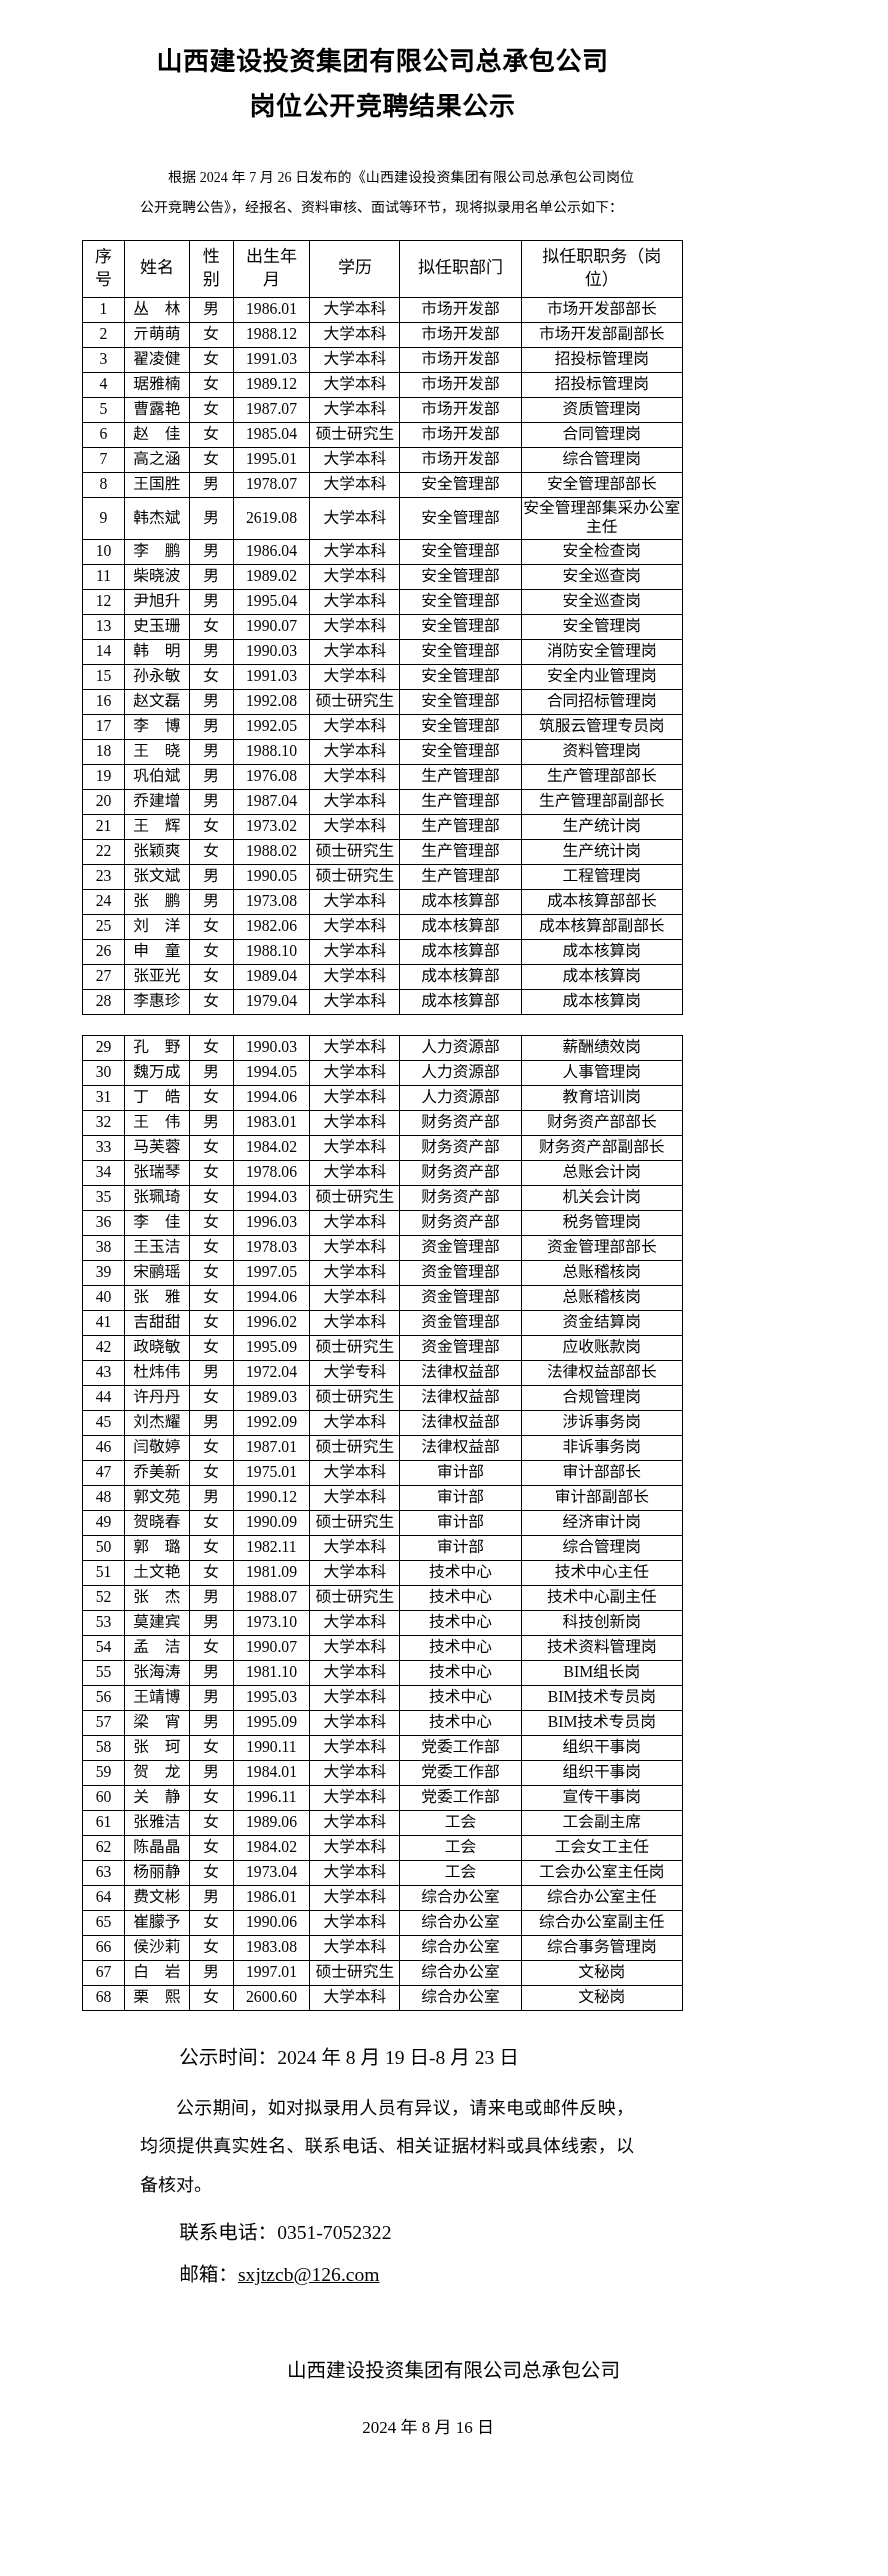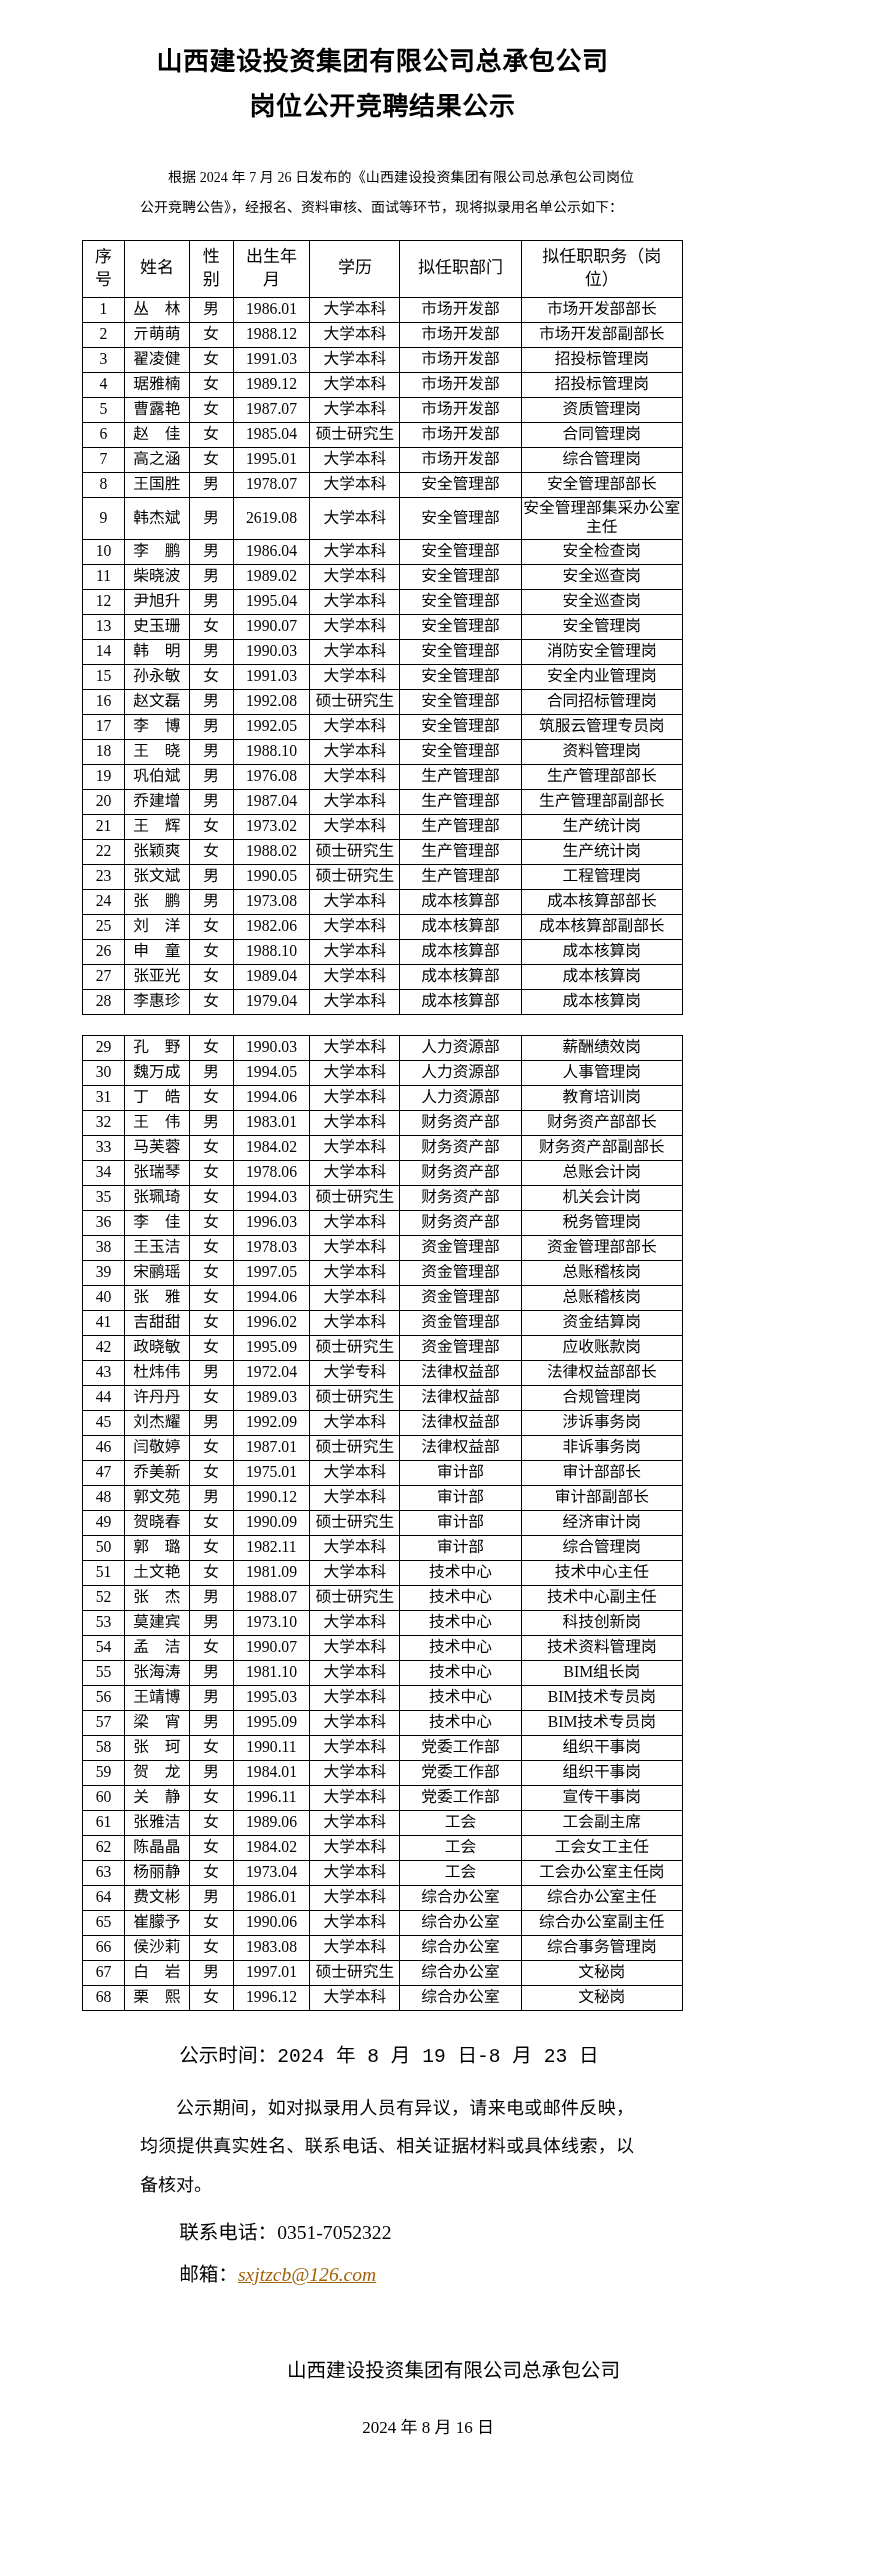--- a/index.html
+++ b/index.html
@@ -55,21 +55,21 @@
     padding:1.7px 1.1px;
     line-height:1.2;
   }
   .page-break-gap { height:20px; }
   .pub-time, .contact-line {
     margin:0 49px 0 58px;
     font-size:19.6px;
     line-height:2.14;
     text-indent:2em;
   }
-  .pub-time { margin-top:26px;font-family:Liberation Mono, monospace; }
+  .pub-time { margin-top:26px; }
   .notice {
     margin:10px 49px 0 58px;
     font-size:18px;
     line-height:2.14;
     text-indent:2em;
     text-align:justify;
   }
   .contact-block { margin-top:7.8px; }
   a.email-link { text-decoration:underline; }
   .signature { margin-top:54px; }
@@ -728,35 +728,35 @@
           <td>男</td>
           <td>1997.01</td>
           <td>硕士研究生</td>
           <td>综合办公室</td>
           <td>文秘岗</td>
         </tr>
         <tr>
           <td>68</td>
           <td>栗　熙</td>
           <td>女</td>
-          <td>1996.12</td>
+          <td>2600.60</td>
           <td>大学本科</td>
           <td>综合办公室</td>
           <td>文秘岗</td>
         </tr>
       </tbody>
     </table>
 
   <p class="pub-time">公示时间：2024 年 8 月 19 日-8 月 23 日</p>
 
   <p class="notice">公示期间，如对拟录用人员有异议，请来电或邮件反映，均须提供真实姓名、联系电话、相关证据材料或具体线索，以备核对。</p>
 
   <div class="contact-block">
     <p class="contact-line">联系电话：0351-7052322</p>
-    <p class="contact-line"><span>邮箱：</span><a class="email-link" href="#" style="color: #a16207; font-style: italic;">sxjtzcb@126.com</a></p>
+    <p class="contact-line"><span>邮箱：</span><a class="email-link" href="#" style="color: #000000;">sxjtzcb@126.com</a></p>
   </div>
 
   <div class="signature">
     <div class="sig-company">山西建设投资集团有限公司总承包公司</div>
     <div class="sig-date">2024 年 8 月 16 日</div>
   </div>
 
 </div>
 
 

